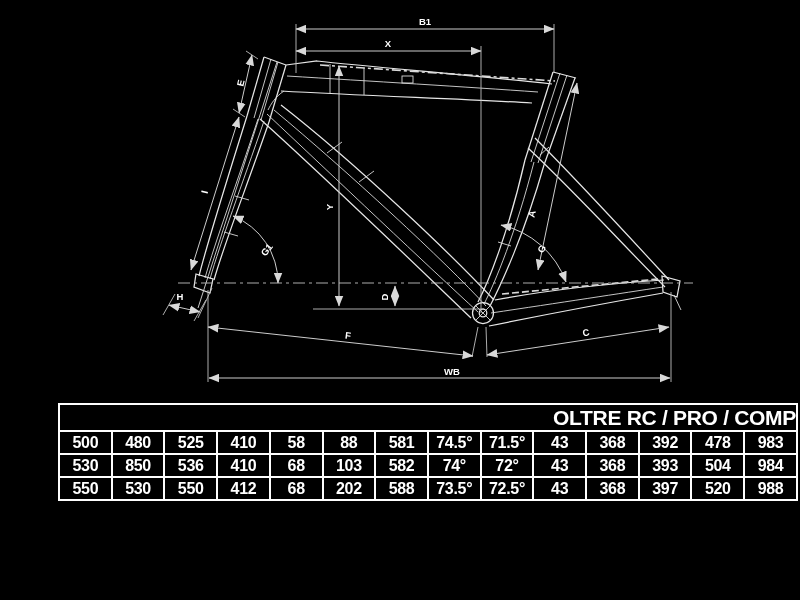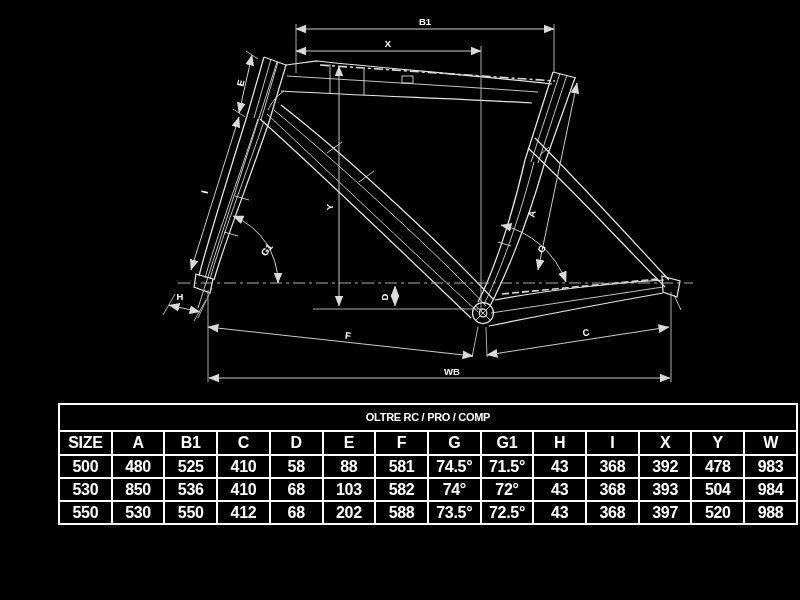--- a/index.html
+++ b/index.html
@@ -21,21 +21,21 @@
   table.geom {
     position:absolute; left:30px; top:403px; width:740px;
     border-collapse:collapse; table-layout:fixed; background:#000;
   }
   table.geom th, table.geom td {
     border:2px solid #fdfdfd; color:#fff; text-align:center; vertical-align:middle;
     padding:0; font-weight:bold; font-size:16px; line-height:1;
     font-family:"Liberation Sans", sans-serif;
     letter-spacing:-0.3px;
   }
-  table.geom th.t-title { height:25px; font-size:11px; }
+  table.geom th.t-title { height:25px; font-size:21px;text-align:right; }
   table.geom tr.hdr th  { height:22px; }
   table.geom td         { height:21px; }
 </style>
 </head>
 <body>
 
 <div class="stage">
 
   <svg class="diagram" width="800" height="402" viewBox="0 0 800 402">
     <defs>
@@ -161,36 +161,20 @@
       <text x="558" y="336" transform="rotate(-11 558 333)">C</text>
       <text x="424" y="375">WB</text>
     </g>
   </svg>
 
   <table class="geom">
     <thead>
       <tr>
         <th class="t-title" colspan="14">OLTRE RC / PRO / COMP</th>
       </tr>
-      <tr class="hdr" id="hdr-row">
-          <th>SIZE</th>
-          <th>A</th>
-          <th>B1</th>
-          <th>C</th>
-          <th>D</th>
-          <th>E</th>
-          <th>F</th>
-          <th>G</th>
-          <th>G1</th>
-          <th>H</th>
-          <th>I</th>
-          <th>X</th>
-          <th>Y</th>
-          <th>W</th>
-        </tr>
     </thead>
     <tbody id="tbody-rows">
         <tr>
           <td>500</td>
           <td>480</td>
           <td>525</td>
           <td>410</td>
           <td>58</td>
           <td>88</td>
           <td>581</td>

